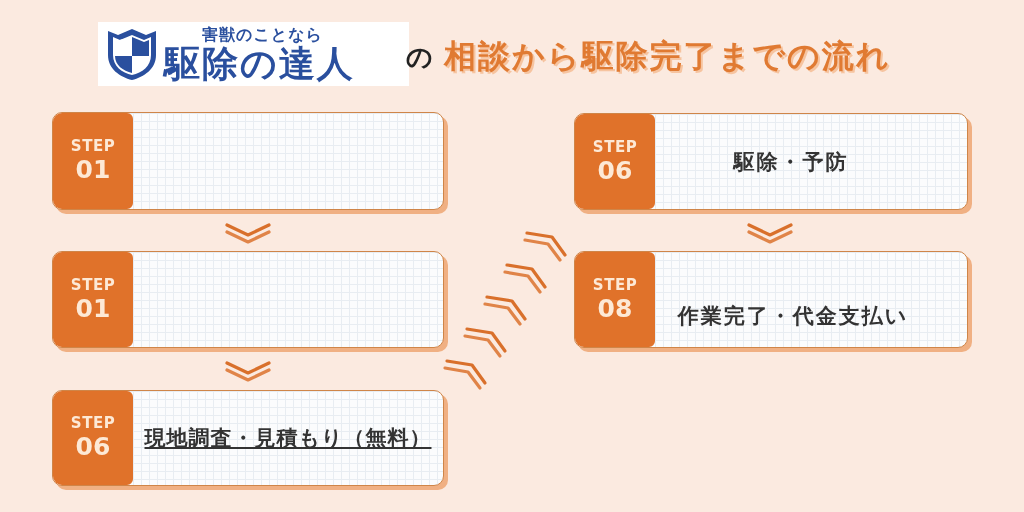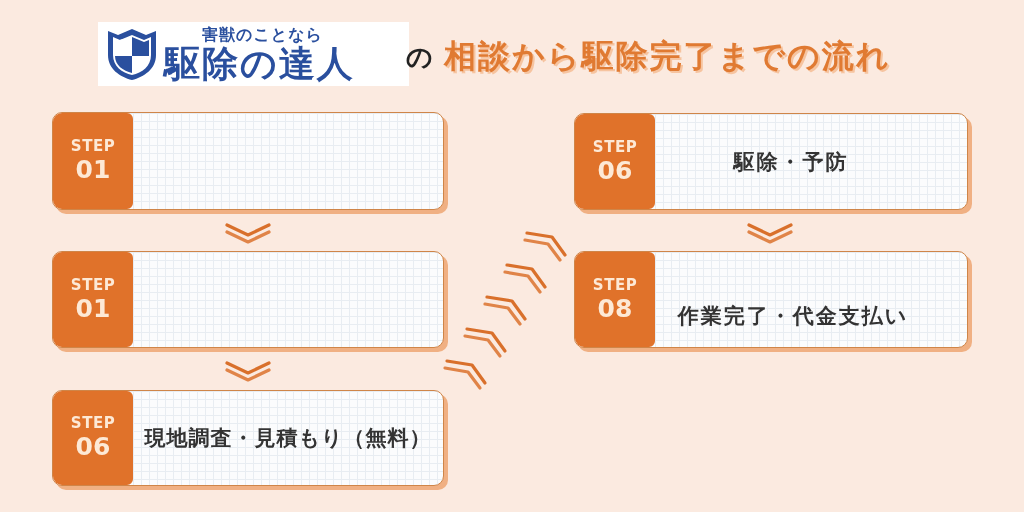--- a/index.html
+++ b/index.html
@@ -89,21 +89,21 @@
     <span class="badge-label">STEP</span>
     <span class="badge-num">01</span>
   </div>
 </div>
 
 <div class="card" style="left:52px;top:390px;width:392px;height:96px;">
   <div class="badge">
     <span class="badge-label">STEP</span>
     <span class="badge-num">06</span>
   </div>
-  <div class="card-text" style="letter-spacing:1px;">現地調査・見積もり（無料）</div>
+  <div class="card-text" style="letter-spacing:1px;text-decoration:underline;">現地調査・見積もり（無料）</div>
 </div>
 
 <div class="card" style="left:574px;top:113px;width:394px;height:97px;">
   <div class="badge">
     <span class="badge-label">STEP</span>
     <span class="badge-num">06</span>
   </div>
   <div class="card-text" style="padding-right:40px;font-family:Liberation Mono, monospace;">駆除・予防</div>
 </div>
 

